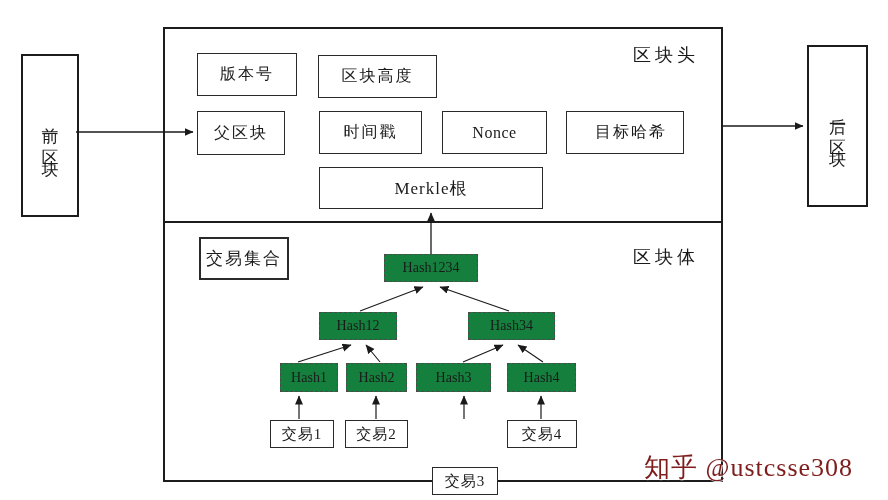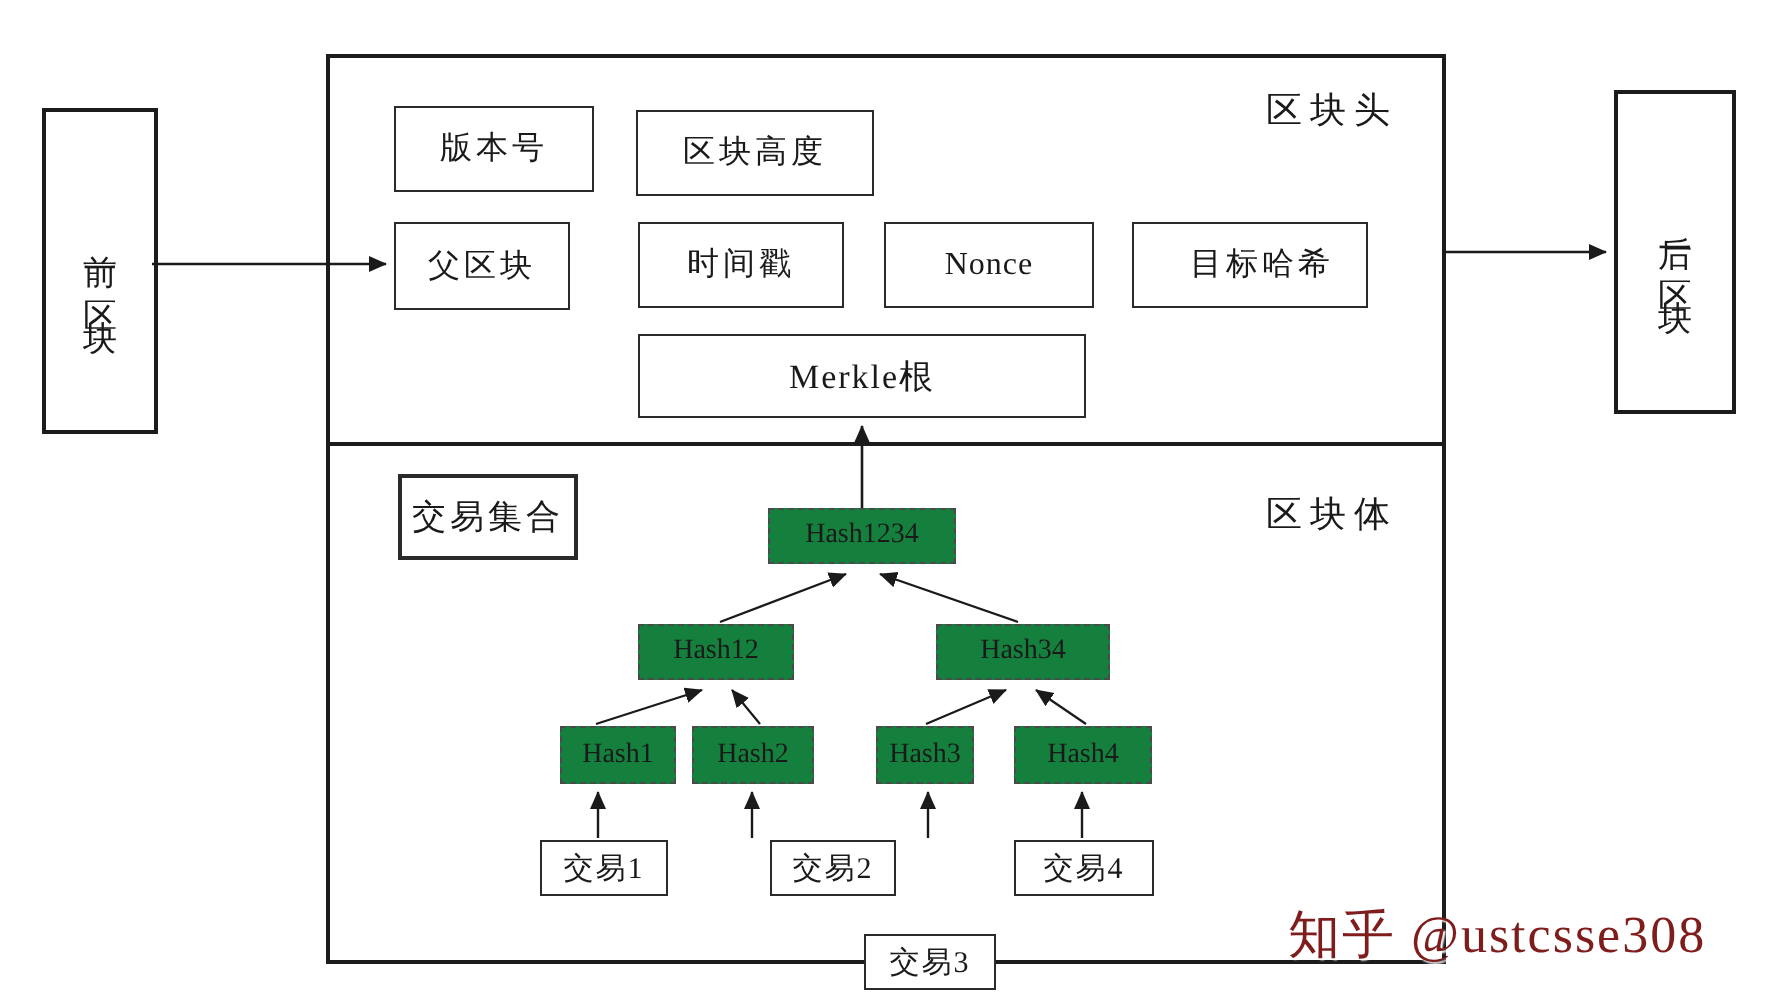--- a/index.html
+++ b/index.html
@@ -73,24 +73,24 @@
   .b-target    { left:566px; top:111px; width:118px; height:43px;padding-left:12px; }
   .b-merkle    { left:319px; top:167px; width:224px; height:42px; font-size:17px; letter-spacing:1px; }
 
   
   .b-txset     { left:199px; top:237px; width:90px; height:43px; border-width:2px; font-size:17px; }
   .h-1234 { left:384px; top:254px; width:94px; height:28px; }
   .h-12   { left:319px; top:312px; width:78px; height:28px; }
   .h-34   { left:468px; top:312px; width:87px; height:28px; }
   .h-1    { left:268px; top:363px; width:58px; height:29px;margin-left:12px; }
   .h-2    { left:346px; top:363px; width:61px; height:29px; }
-  .h-3    { left:438px; top:363px; width:49px; height:29px;text-align:right; }
+  .h-3    { left:416px; top:363px; width:75px; height:29px;text-align:right; }
   .h-4    { left:507px; top:363px; width:69px; height:29px; }
   .t-1 { left:270px; top:420px; width:64px; height:28px; font-size:15px; letter-spacing:1px; }
-  .t-2 { left:345px; top:420px; width:63px; height:28px; font-size:15px; letter-spacing:1px;margin-left:40px; }
+  .t-2 { left:345px; top:420px; width:63px; height:28px; font-size:15px; letter-spacing:1px; }
   .t-3 { left:432px; top:420px; width:66px; height:28px; font-size:15px; letter-spacing:1px;margin-top:47px; }
   .t-4 { left:507px; top:420px; width:70px; height:28px; font-size:15px; letter-spacing:1px; }
 
   
   .section-label {
     position:absolute;
     font-size:18px;
     letter-spacing:4px;
     color:#1a1a1a;
   }

